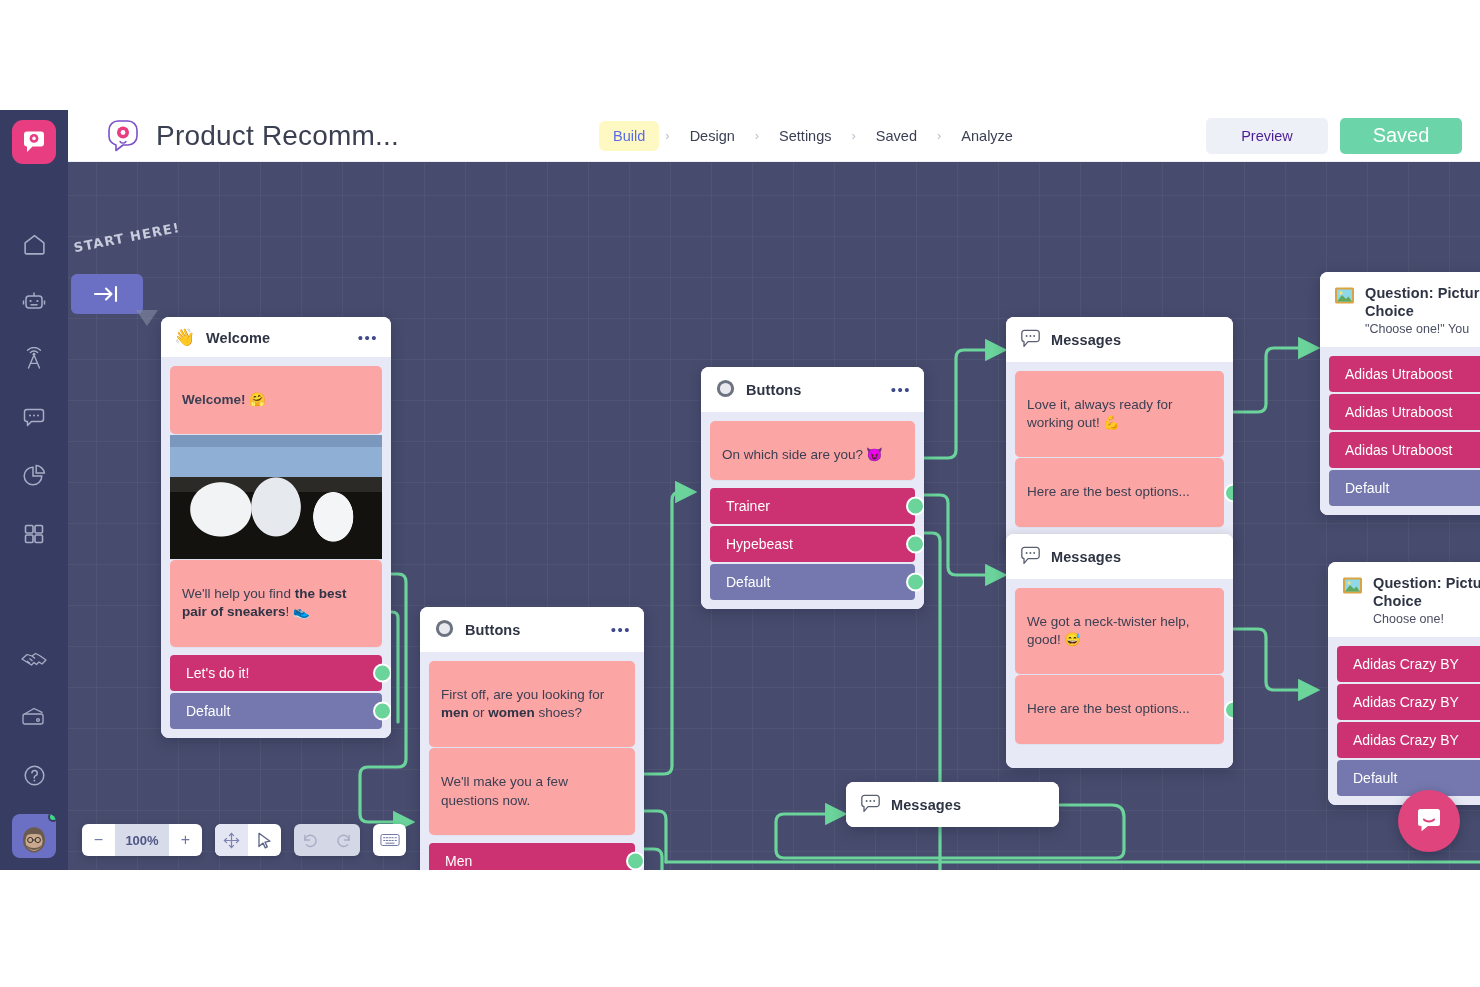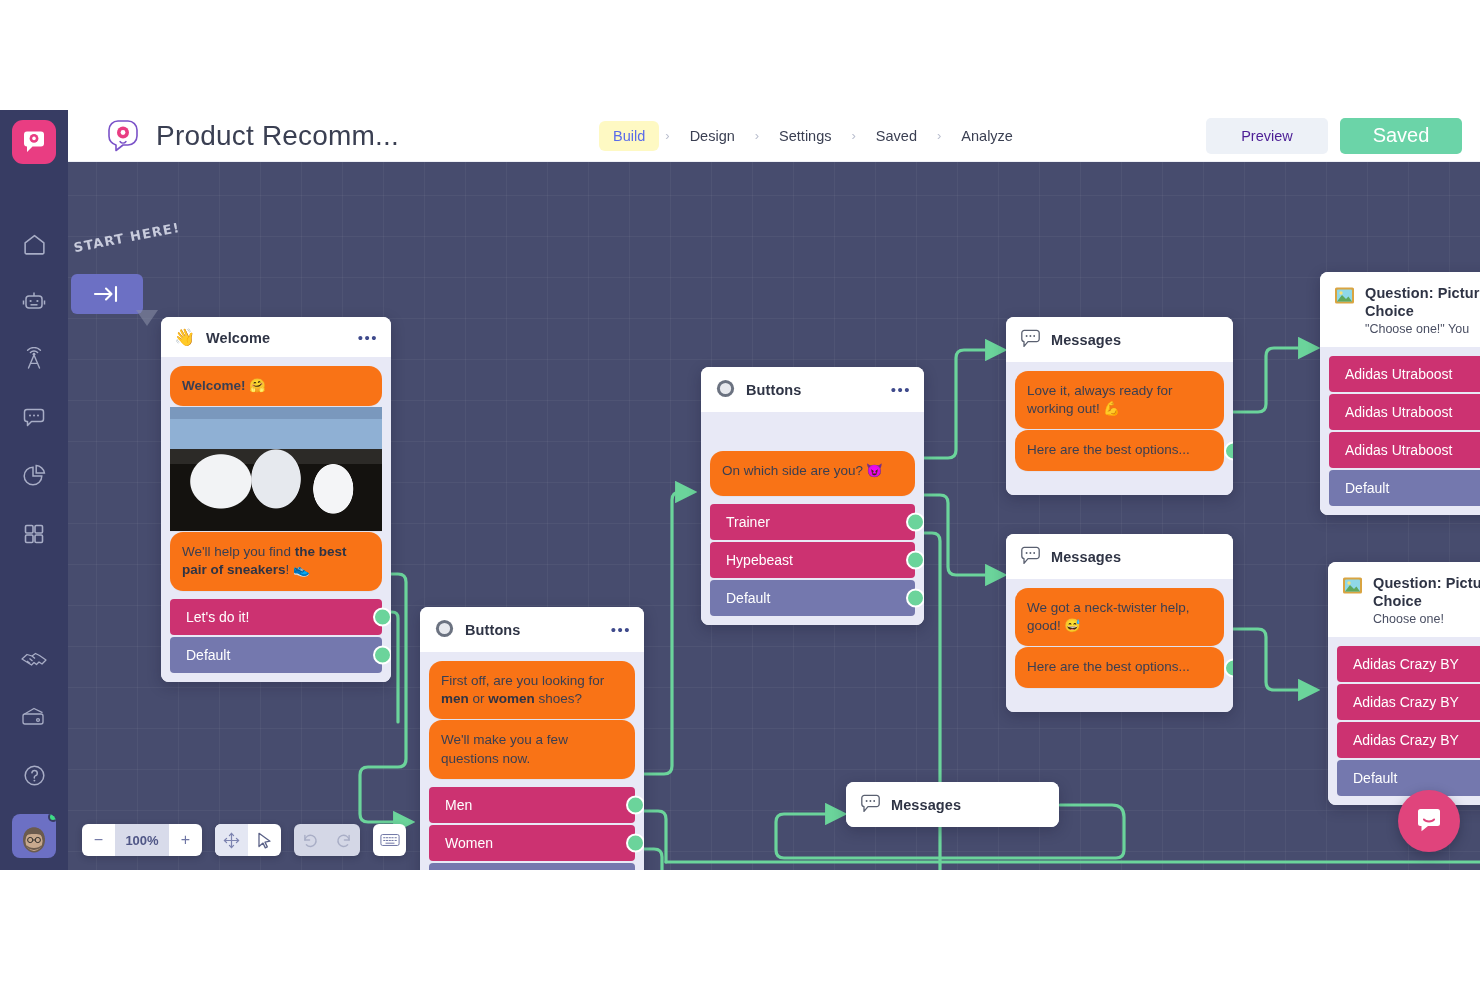--- a/index.html
+++ b/index.html
@@ -162,23 +162,23 @@
   .node-head-stack { display: flex; flex-direction: column; }
   .node-dots {
     margin-left: auto; color: #3F4A8C; letter-spacing: 1.5px;
     font-size: 15px; line-height: 8px;
   }
   .node-body {
     background: #E8E9F6;
     padding: 9px;
   }
   .bubble {
-    background: #f97316;
-    border-radius: 13px;
-    padding: 11px 12px;
+    background: #fca5a5;
+    border-radius: 5px;
+    padding: 25px 12px;
     font-size: 13.5px; color: #3A3F52; line-height: 1.35;
     margin-bottom: 1px;
     box-shadow: 0 1px 0 rgba(0,0,0,.03);
   }
   .bubble:last-child { margin-bottom: 15px; }
   .bubble b { font-weight: 700; color: #2F3445; }
   .opt {
     position: relative;
     height: 36px; border-radius: 4px;
     margin-bottom: 2px;
@@ -475,21 +475,21 @@
         <span class="node-emoji">
           <svg width="19" height="19" viewBox="0 0 19 19">
             <circle cx="9.5" cy="9.5" r="8.6" fill="#6B7280"></circle>
             <circle cx="9.5" cy="9.5" r="5.6" fill="#E7E9EE"></circle>
           </svg>
         </span>
         <span class="node-title">Buttons</span>
         <span class="node-dots">•••</span>
       </div>
       <div class="node-body">
-        <div class="bubble" style="padding-bottom:16px;margin-top:30px;">On which side are you? 😈</div>
+        <div class="bubble" style="padding-bottom:16px;">On which side are you? 😈</div>
         <div style="height:7px"></div>
         <div class="opt pink">
           <span>Trainer</span>
           <span class="port"></span>
         </div>
         <div class="opt pink">
           <span>Hypebeast</span>
           <span class="port"></span>
         </div>
         <div class="opt default">

